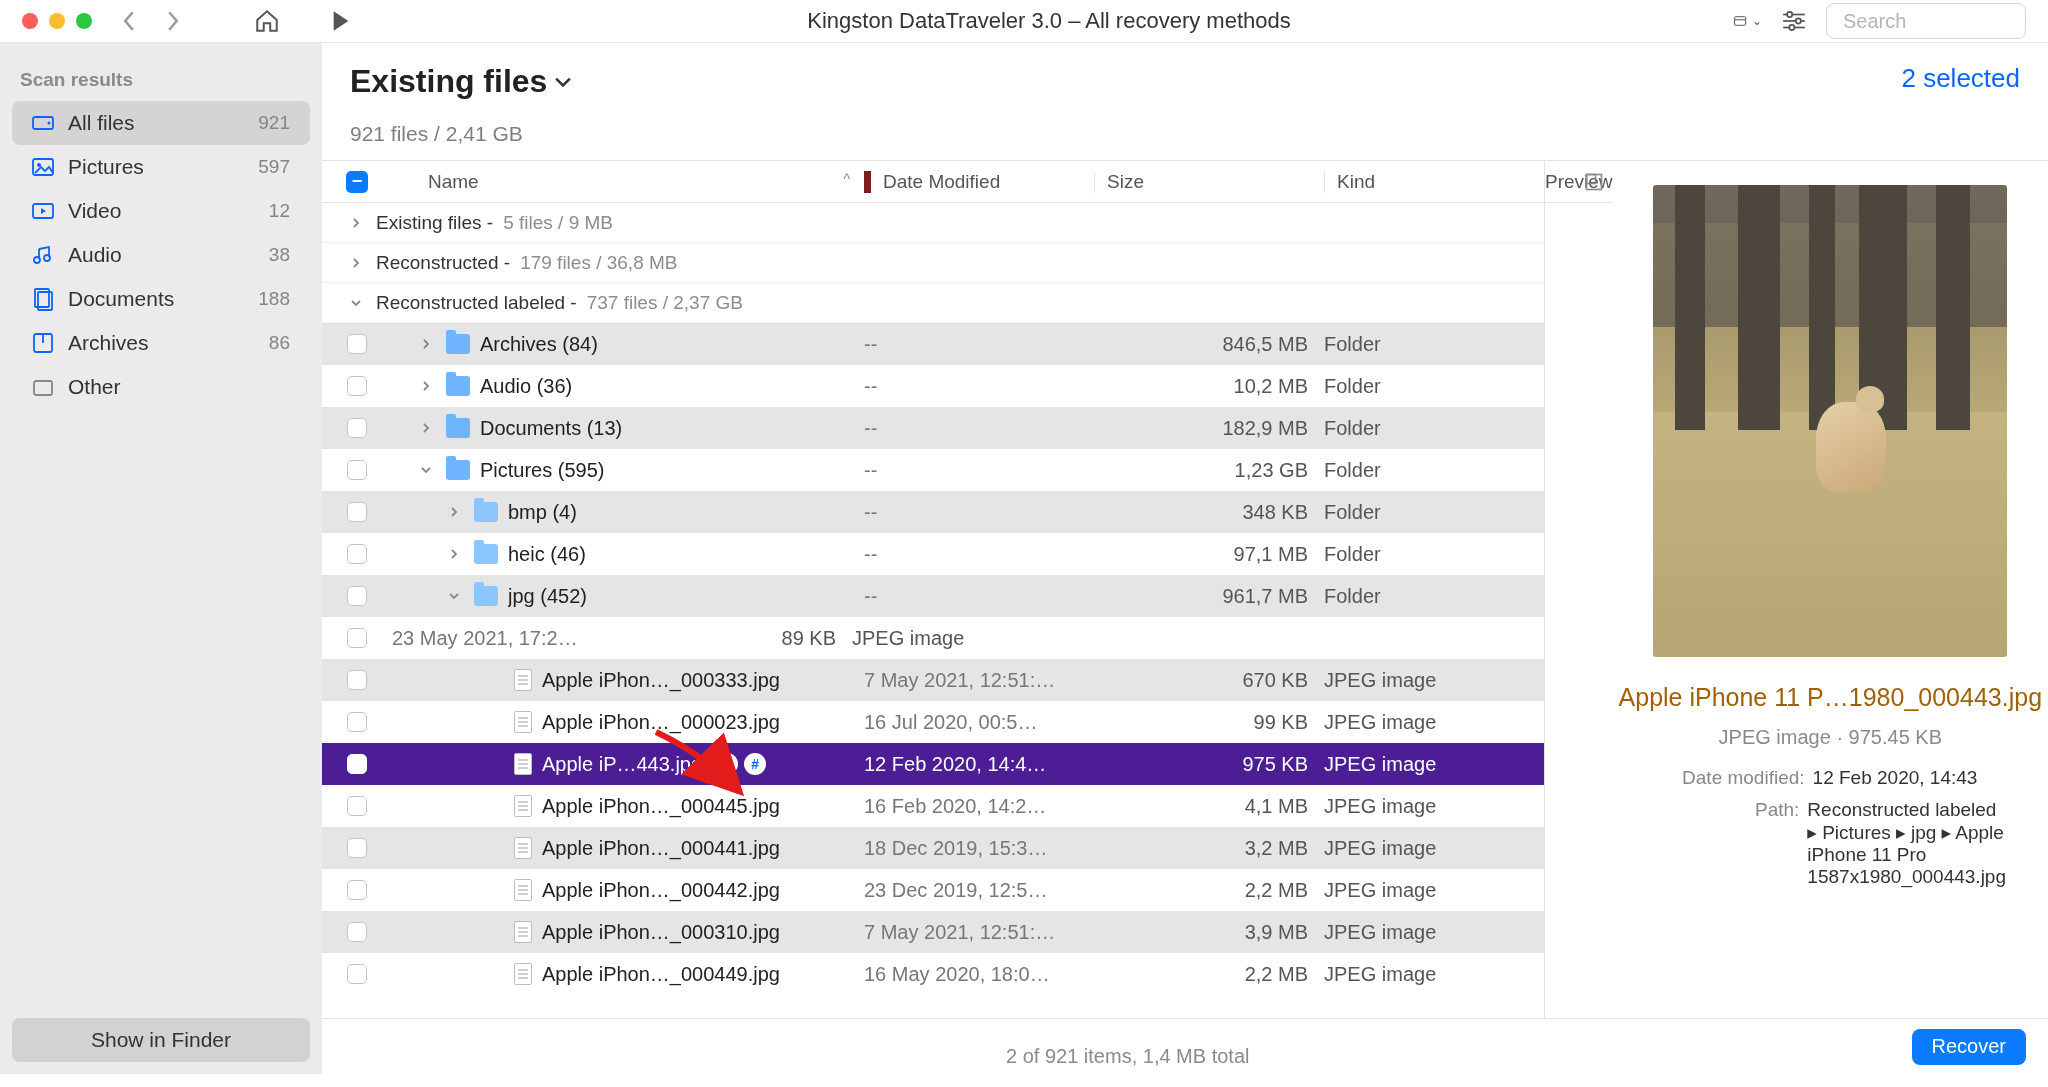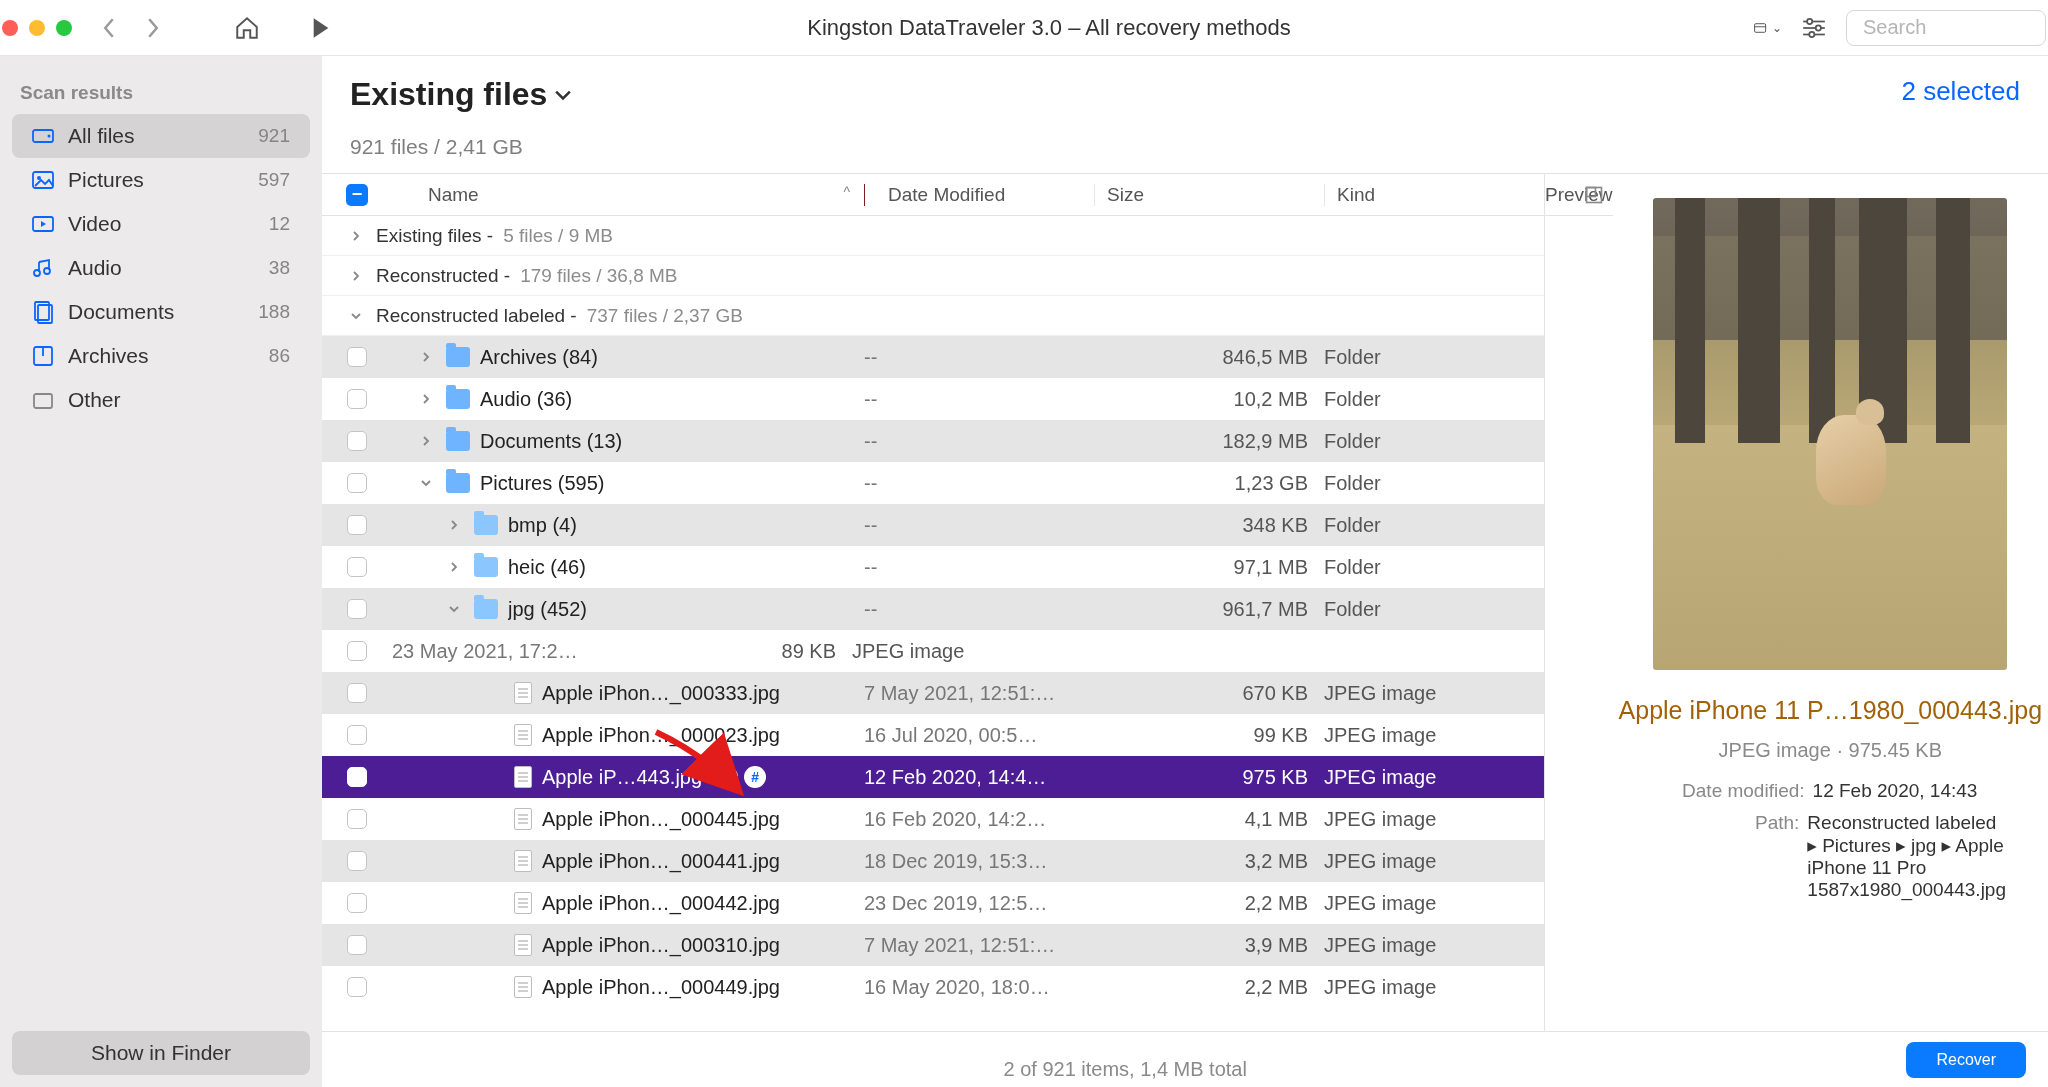--- a/index.html
+++ b/index.html
@@ -1,19 +1,19 @@
 <!DOCTYPE html>
 <html><head>
 <meta charset="utf-8">
 <style>
 *{margin:0;padding:0;box-sizing:border-box;font-family:-apple-system,BlinkMacSystemFont,"Segoe UI",Helvetica,Arial,sans-serif;}
 body{width:2048px;height:1087px;background:#fff;overflow:hidden;font-size:18px;color:#222;}
 
 
-.toolbar{height:56px;display:flex;align-items:center;padding:0 2px;border-bottom:1px solid #e6e6e6;gap:18px;}
+.toolbar{height:43px;display:flex;align-items:center;padding:0 22px;border-bottom:1px solid #e6e6e6;gap:18px;}
 .traffic{display:flex;gap:11px;margin-right:6px;}
 .traffic span{width:16px;height:16px;border-radius:50%;}
 .traffic .r{background:#ff5f57;}
 .traffic .y{background:#febc2e;}
 .traffic .g{background:#28c840;}
 .navbtn{color:#9a9a9a;font-size:24px;display:flex;align-items:center;justify-content:center;width:26px;height:26px;}
 .home-ic{color:#555;}
 .play-ic{color:#555;margin-left:30px;margin-right:10px;}
 .title{flex:1;text-align:center;font-size:22px;color:#333;}
 .tb-ic{color:#555;width:28px;height:28px;display:flex;align-items:center;justify-content:center;}
@@ -39,21 +39,21 @@
 .head-title{font-size:32px;font-weight:700;display:flex;align-items:center;gap:8px;}
 .head-sub{font-size:21px;color:#7f7f7f;}
 .head-right{margin-left:auto;font-size:26px;color:#0a66ff;font-weight:500;}
 
 .content{flex:1;display:flex;min-height:0;}
 .table{flex:1;display:flex;flex-direction:column;min-width:0;}
 .thead{display:flex;align-items:center;height:42px;border-bottom:1px solid #e3e3e3;font-size:19px;color:#555;}
 .th-check{width:70px;display:flex;align-items:center;justify-content:center;}
 .th-name{flex:1;padding-left:36px;position:relative;}
 .th-name::after{content:"^";position:absolute;right:14px;color:#888;font-size:14px;}
-.th-date{width:230px;border-left:1px solid #7f1d1d;padding-left:23px;}
+.th-date{width:230px;border-left:7px solid #7f1d1d;padding-left:12px;}
 .th-size{width:230px;border-left:1px solid #e7e7e7;padding-left:12px;}
 .th-kind{width:220px;border-left:1px solid #e7e7e7;padding-left:12px;}
 .check-indet{width:22px;height:22px;border-radius:5px;background:#0a7aff;display:flex;align-items:center;justify-content:center;color:#fff;font-weight:700;font-size:18px;}
 
 .rows{flex:1;overflow:auto;}
 .grp{display:flex;align-items:center;height:40px;font-size:19px;padding-left:28px;gap:10px;border-bottom:1px solid #f1f1f1;}
 .grp .disc{color:#888;width:16px;}
 .grp .nm{color:#333;font-weight:500;}
 .grp .meta{color:#8c8c8c;}
 
@@ -108,21 +108,21 @@
 .pv-name{margin-top:26px;font-size:25px;color:#a16207;text-align:center;white-space:nowrap;}
 .pv-meta{margin-top:14px;font-size:20px;color:#8a8a8a;}
 .pv-rows{margin-top:18px;align-self:stretch;padding:0 18px;display:flex;flex-direction:column;gap:10px;font-size:19px;}
 .pv-row{display:flex;gap:8px;}
 .pv-row .k{color:#888;width:150px;text-align:right;}
 .pv-row .v{flex:1;color:#333;}
 
 
 .footer{height:56px;border-top:1px solid #e3e3e3;display:flex;align-items:center;padding:0 22px;}
 .footer .status{flex:1;text-align:center;font-size:20px;color:#8a8a8a;margin-top:19px;}
-.recover{background:#0a7aff;color:#fff;border:none;border-radius:8px;height:36px;padding:0 30px;font-size:16px;}
+.recover{background:#0a7aff;color:#fff;border:none;border-radius:8px;height:36px;padding:0 20px;font-size:20px;}
 
 
 .arrow{position:absolute;left:648px;top:724px;width:110px;height:80px;pointer-events:none;z-index:50;}
 
 svg{display:block;}
 </style>
 </head>
 <body>
 
 <div class="toolbar">

